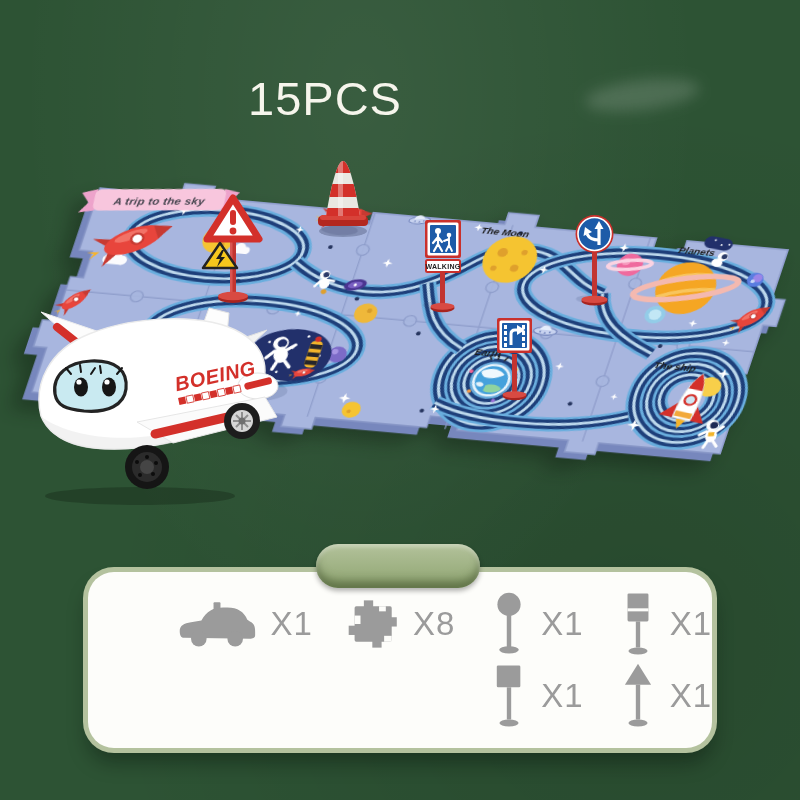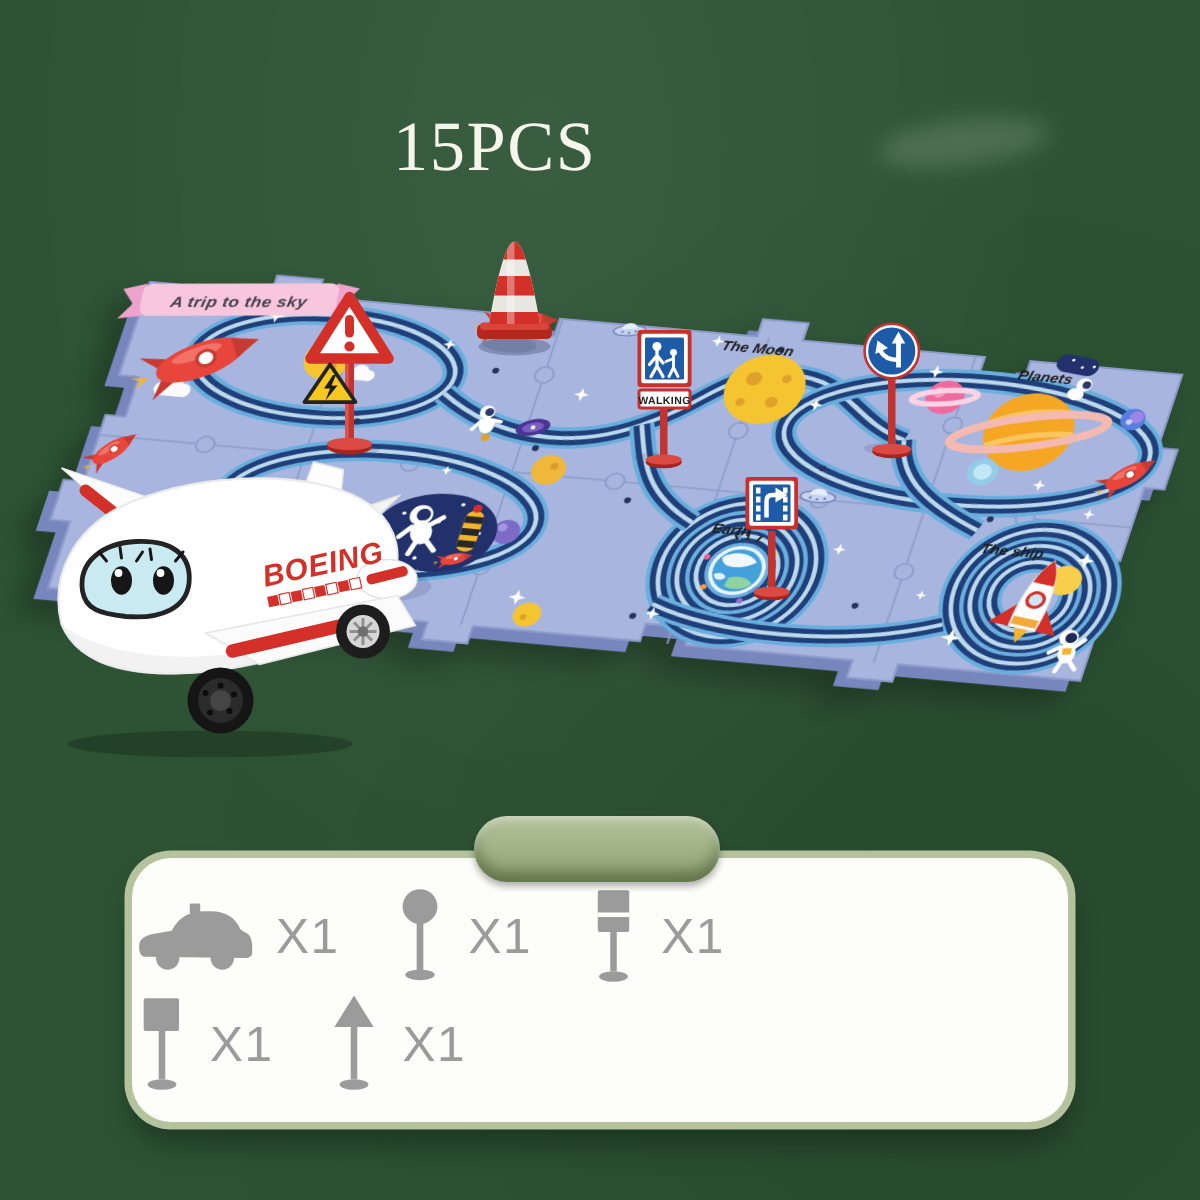--- a/index.html
+++ b/index.html
@@ -14,22 +14,22 @@
       radial-gradient(ellipse at 45% 12%, rgba(255,255,255,.06), transparent 55%),
       radial-gradient(ellipse at 80% 80%, rgba(0,0,0,.12), transparent 60%);
     pointer-events:none;
   }
   .smudge{
     position:absolute;left:585px;top:80px;width:115px;height:30px;
     background:rgba(255,255,255,.15);border-radius:50%;
     transform:rotate(-7deg);filter:blur(7px);
   }
   .title{
-    position:absolute;left:262px;top:40px;
-    font-size:47px;font-weight:500;letter-spacing:1px;color:#f6f5ec;font-family:Liberation Serif, serif;
+    position:absolute;left:248px;top:40px;
+    font-size:47px;font-weight:500;letter-spacing:1px;color:#f6f5ec;
   }
   .mat{
     position:absolute;left:0;top:0;
     transform-origin:0 0;
     transform:matrix(1.012,0.091,-0.296,0.887,85.7,168.4);
     filter:drop-shadow(-8px 12px 10px rgba(8,18,10,.35));
   }
   .ro{fill:none;stroke:#6aaede;stroke-width:16;}
   .rm{fill:none;stroke:#1e3f7a;stroke-width:10.5;}
   .ri{fill:none;stroke:#bcd8ec;stroke-width:3;}
@@ -44,21 +44,21 @@
     background:linear-gradient(180deg,#b3c29b,#8ea470);
     box-shadow:inset 0 3px 4px rgba(255,255,255,.35), inset 0 -7px 9px rgba(60,76,40,.55), 0 3px 5px rgba(0,0,0,.3);
     z-index:5;
   }
   .parts-panel{
     position:absolute;left:88px;top:572px;width:624px;height:176px;
     background:#fdfdfa;border-radius:26px;
     box-shadow:0 0 0 5px #b4c29e, 0 14px 20px rgba(5,15,8,.4);
     display:flex;flex-direction:column;justify-content:center;gap:4px;z-index:4;
   }
-  .parts-row{display:flex;justify-content:flex-start;align-items:center;gap:34px;}
+  .parts-row{display:flex;justify-content:flex-end;align-items:center;gap:34px;}
   .part-item{display:flex;align-items:center;gap:12px;color:#9b9b9b;}
   .part-item svg{display:block;}
   .part-count{font-size:33px;font-weight:500;color:#9b9b9b;letter-spacing:1px;}
 </style>
 </head>
 <body>
 
 <div class="smudge"></div>
 
 <h1 class="title">15PCS</h1>
@@ -508,20 +508,33 @@
     <div class="part-item">
       <svg width="84" height="52" viewBox="0 0 96 60">
         <path fill="currentColor" d="M10,46 C6,46 5,42 5,38 C5,32 10,29 18,28 L30,26 C36,15 44,11 55,11 L60,11 C72,11 79,16 83,25 L86,27 C91,29 92,33 92,39 L92,43 C92,46 89,47 86,47 Z"></path>
         <rect fill="currentColor" x="44" y="5" width="8" height="8" rx="1"></rect>
         <circle fill="currentColor" cx="27" cy="47" r="9"></circle>
           <circle fill="currentColor" cx="69" cy="47" r="9"></circle>
       </svg>
       <span class="part-count">X1</span>
     </div>
     <div class="part-item">
+      <svg width="54" height="54" viewBox="0 0 64 64">
+        <rect fill="currentColor" x="9" y="11" width="44" height="42" rx="2"></rect>
+        <rect fill="currentColor" x="20" y="4" width="11" height="10"></rect>
+        <rect fill="currentColor" x="50" y="24" width="9" height="11"></rect>
+        <rect fill="currentColor" x="30" y="50" width="11" height="10"></rect>
+        <rect fill="currentColor" x="2" y="34" width="9" height="11"></rect>
+        <rect fill="#fdfdfa" x="9" y="22" width="7" height="10"></rect>
+        <rect fill="#fdfdfa" x="44" y="46" width="9" height="7"></rect>
+        <rect fill="#fdfdfa" x="38" y="11" width="8" height="6"></rect>
+      </svg>
+      <span class="part-count">X8</span>
+    </div>
+    <div class="part-item">
       <svg width="40" height="66" viewBox="0 0 44 74">
         <circle fill="currentColor" cx="22" cy="15" r="13"></circle>
         <rect fill="currentColor" x="19.5" y="27" width="5" height="36"></rect>
         <ellipse fill="currentColor" cx="22" cy="66" rx="11" ry="4"></ellipse>
       </svg>
       <span class="part-count">X1</span>
     </div>
     <div class="part-item">
       <svg width="40" height="68" viewBox="0 0 44 78">
         <rect fill="currentColor" x="10" y="4" width="24" height="32" rx="1.5"></rect>

